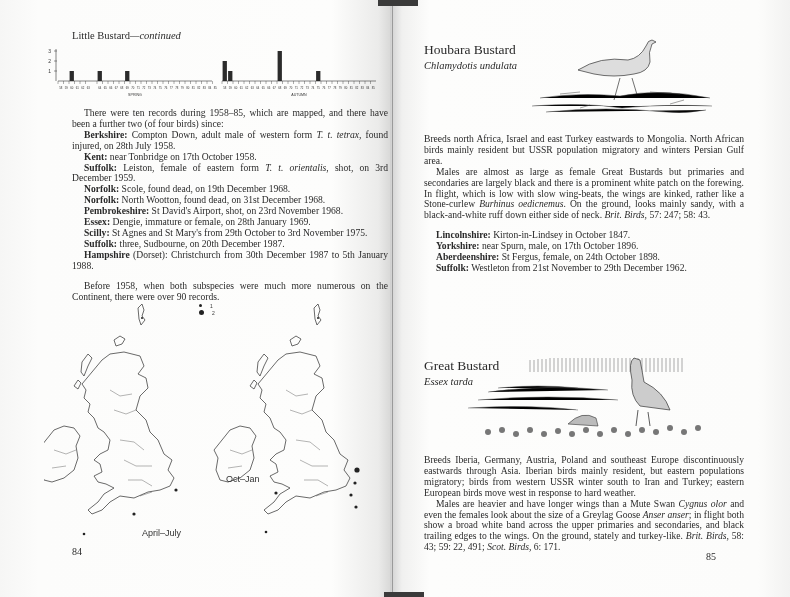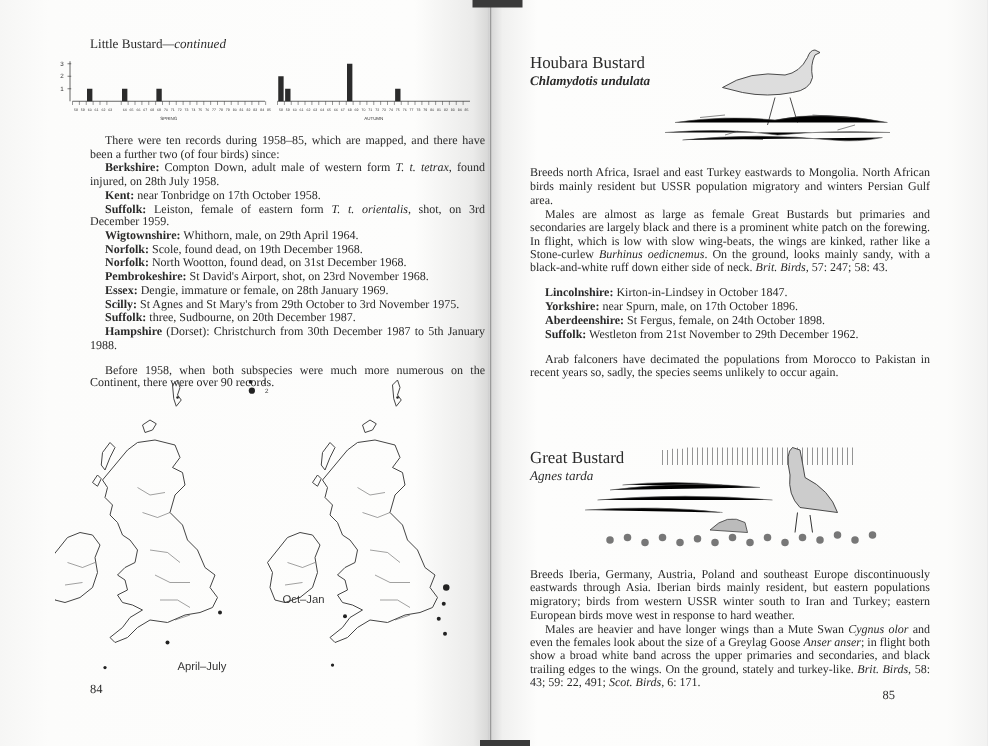--- a/index.html
+++ b/index.html
@@ -184,21 +184,20 @@
     <text x="329.25" y="48.5" font-size="2.8" text-anchor="middle">85</text>
     <text x="255" y="56" font-size="3.6" text-anchor="middle">AUTUMN</text>
   </svg>
 
 <div class="text-block" style="left:72px; top:108px; width:316px;">
   <p class="indent">There were ten records during 1958–85, which are mapped, and there have been a further two (of four birds) since:</p>
   <div id="lb-records">
       <p class="rec"><b>Berkshire:</b> Compton Down, adult male of western form <i>T. t. tetrax</i>, found injured, on 28th July 1958.</p>
       <p class="rec"><b>Kent:</b> near Tonbridge on 17th October 1958.</p>
       <p class="rec"><b>Suffolk:</b> Leiston, female of eastern form <i>T. t. orientalis</i>, shot, on 3rd December 1959.</p>
-      <p class="rec"><b>Wigtownshire:</b> Whithorn, male, on 29th April 1964.</p>
       <p class="rec"><b>Norfolk:</b> Scole, found dead, on 19th December 1968.</p>
       <p class="rec"><b>Norfolk:</b> North Wootton, found dead, on 31st December 1968.</p>
       <p class="rec"><b>Pembrokeshire:</b> St David's Airport, shot, on 23rd November 1968.</p>
       <p class="rec"><b>Essex:</b> Dengie, immature or female, on 28th January 1969.</p>
       <p class="rec"><b>Scilly:</b> St Agnes and St Mary's from 29th October to 3rd November 1975.</p>
       <p class="rec"><b>Suffolk:</b> three, Sudbourne, on 20th December 1987.</p>
       <p class="rec"><b>Hampshire</b> (Dorset): Christchurch from 30th December 1987 to 5th January 1988.</p>
     </div>
   <div class="gap"></div>
   <p class="indent">Before 1958, when both subspecies were much more numerous on the Continent, there were over 90 records.</p>
@@ -248,21 +247,21 @@
     <circle cx="72" cy="193" r="1.6" fill="#222"></circle>
     <circle cx="62" cy="232" r="1.3" fill="#222"></circle>
     <circle cx="114" cy="18" r="1" fill="#222"></circle>
   </svg>
   <div class="map-label" style="left:182px; top:174px;">Oct–Jan</div>
 </div>
 
 <div class="page-num" style="left:72px; top:546px;">84</div>
 
 <div class="sp-title" style="left:424px; top:42px;">Houbara Bustard</div>
-<div class="sp-latin" style="left:424px; top:60px;font-weight:bold;">Chlamydotis undulata</div>
+<div class="sp-latin" style="left:424px; top:60px;">Chlamydotis undulata</div>
 
 <svg class="illus" style="left:520px; top:38px;" width="200" height="82" viewBox="0 0 200 82">
   <g fill="none" stroke="#333" stroke-width="0.7">
     <path d="M58 32 q22 -14 50 -10 q12 -2 18 -14 q2 -6 6 -6 l4 2 l-4 2 q-4 8 -2 18 q-2 10 -16 12 q-20 4 -40 0z" fill="#ddd"></path>
     <path d="M100 40 l-6 22 M112 40 l6 20"></path>
   </g>
   <g stroke="#444" stroke-width="0.5">
     <path d="M20 60 q40 -6 80 -2 q40 -8 90 2 M12 68 q50 -4 90 2 q40 -4 90 -2 M26 74 q60 -6 120 0 q20 2 40 -2 M40 56 l20 -2 M130 54 l30 2 M60 70 l10 -3 M150 66 l14 -4"></path>
   </g>
 </svg>
@@ -271,25 +270,24 @@
   <p>Breeds north Africa, Israel and east Turkey eastwards to Mongolia. North African birds mainly resident but USSR population migratory and winters Persian Gulf area.</p>
   <p class="indent"><span>Males are almost as large as female Great Bustards but primaries and secondaries are largely black and there is a prominent white patch on the forewing. In flight, which is low with slow wing-beats, the wings are kinked, rather like a Stone-curlew </span><i>Burhinus oedicnemus</i><span>. On the ground, looks mainly sandy, with a black-and-white ruff down either side of neck. </span><i>Brit. Birds,</i><span> 57: 247; 58: 43.</span></p>
   <div class="gap"></div>
   <div id="hb-records">
       <p class="rec"><b>Lincolnshire:</b> Kirton-in-Lindsey in October 1847.</p>
       <p class="rec"><b>Yorkshire:</b> near Spurn, male, on 17th October 1896.</p>
       <p class="rec"><b>Aberdeenshire:</b> St Fergus, female, on 24th October 1898.</p>
       <p class="rec"><b>Suffolk:</b> Westleton from 21st November to 29th December 1962.</p>
     </div>
   <div class="gap"></div>
-  <p class="indent">Arab falconers have decimated the populations from Morocco to Pakistan in recent years so, sadly, the species seems unlikely to occur again.</p>
 </div>
 
 <div class="sp-title" style="left:424px; top:358px;">Great Bustard</div>
-<div class="sp-latin" style="left:424px; top:376px;">Agnes tarda</div>
+<div class="sp-latin" style="left:424px; top:376px;">Essex tarda</div>
 
 <svg class="illus" style="left:468px; top:352px;" width="250" height="94" viewBox="0 0 250 94">
   <g stroke="#555" stroke-width="0.5">
     <path d="M62 8 l0 12 M66 8 l0 12 M70 7 l0 13 M74 7 l0 13 M78 7 l0 13 M82 6 l0 14 M86 6 l0 14 M90 6 l0 14 M94 6 l0 14 M98 6 l0 14 M102 6 l0 14 M106 6 l0 14 M110 6 l0 14 M114 6 l0 14 M118 6 l0 14 M122 6 l0 14 M126 6 l0 14 M130 6 l0 14 M134 6 l0 14 M138 6 l0 14 M142 6 l0 14 M146 6 l0 14 M150 6 l0 14 M154 6 l0 14 M158 6 l0 14 M162 6 l0 14 M166 6 l0 14 M170 6 l0 14 M174 6 l0 14 M178 6 l0 14 M182 6 l0 14 M186 6 l0 14 M190 6 l0 14 M194 6 l0 14 M198 6 l0 14 M202 6 l0 14 M206 6 l0 14 M210 6 l0 14 M214 6 l0 14"></path>
     <path d="M20 40 q60 -8 120 -2 M10 48 q70 -6 140 0 M0 56 q60 -4 110 2 M30 36 q40 -4 80 0"></path>
   </g>
   <path d="M164 28 q-4 -18 2 -22 l6 2 q2 10 4 22 q20 10 26 28 l-30 -4 q-10 -10 -8 -26z" fill="#ccc" stroke="#333" stroke-width="0.7"></path>
   <path d="M170 58 l-2 16 M180 60 l2 14" stroke="#333" stroke-width="0.8"></path>
   <path d="M100 72 q14 -14 28 -6 l2 8 z" fill="#bbb" stroke="#333" stroke-width="0.6"></path>
   <g fill="#777">

